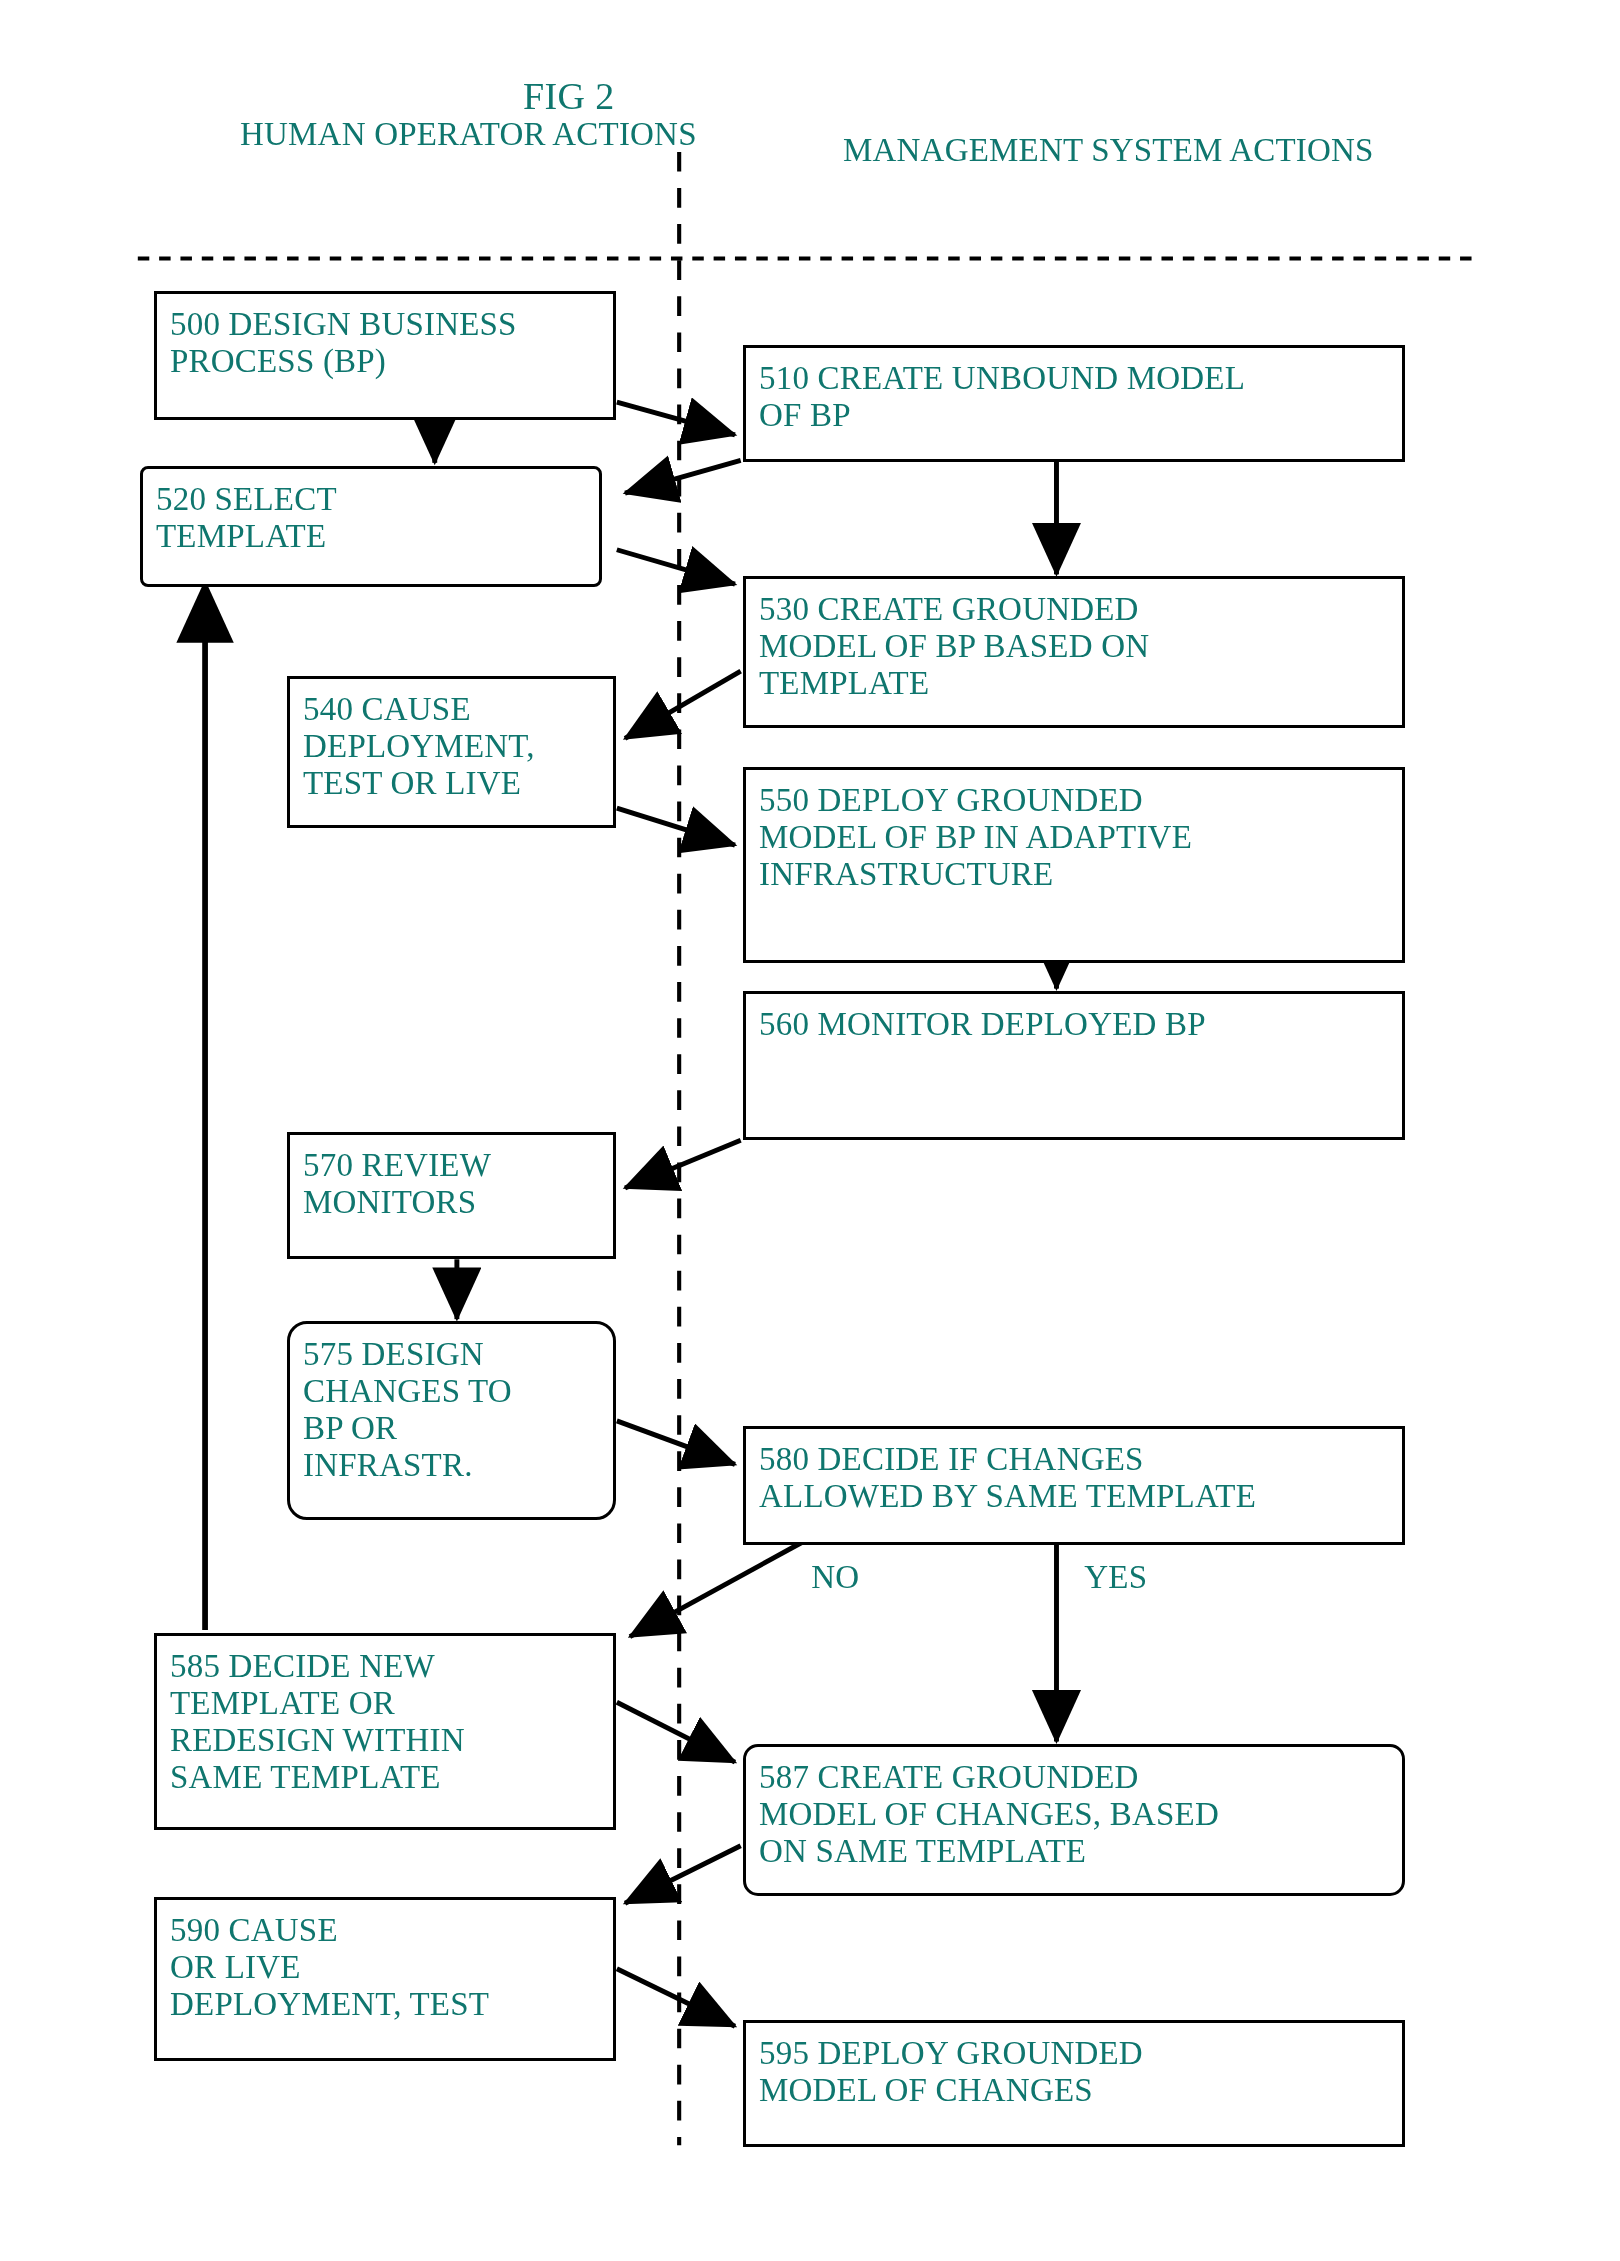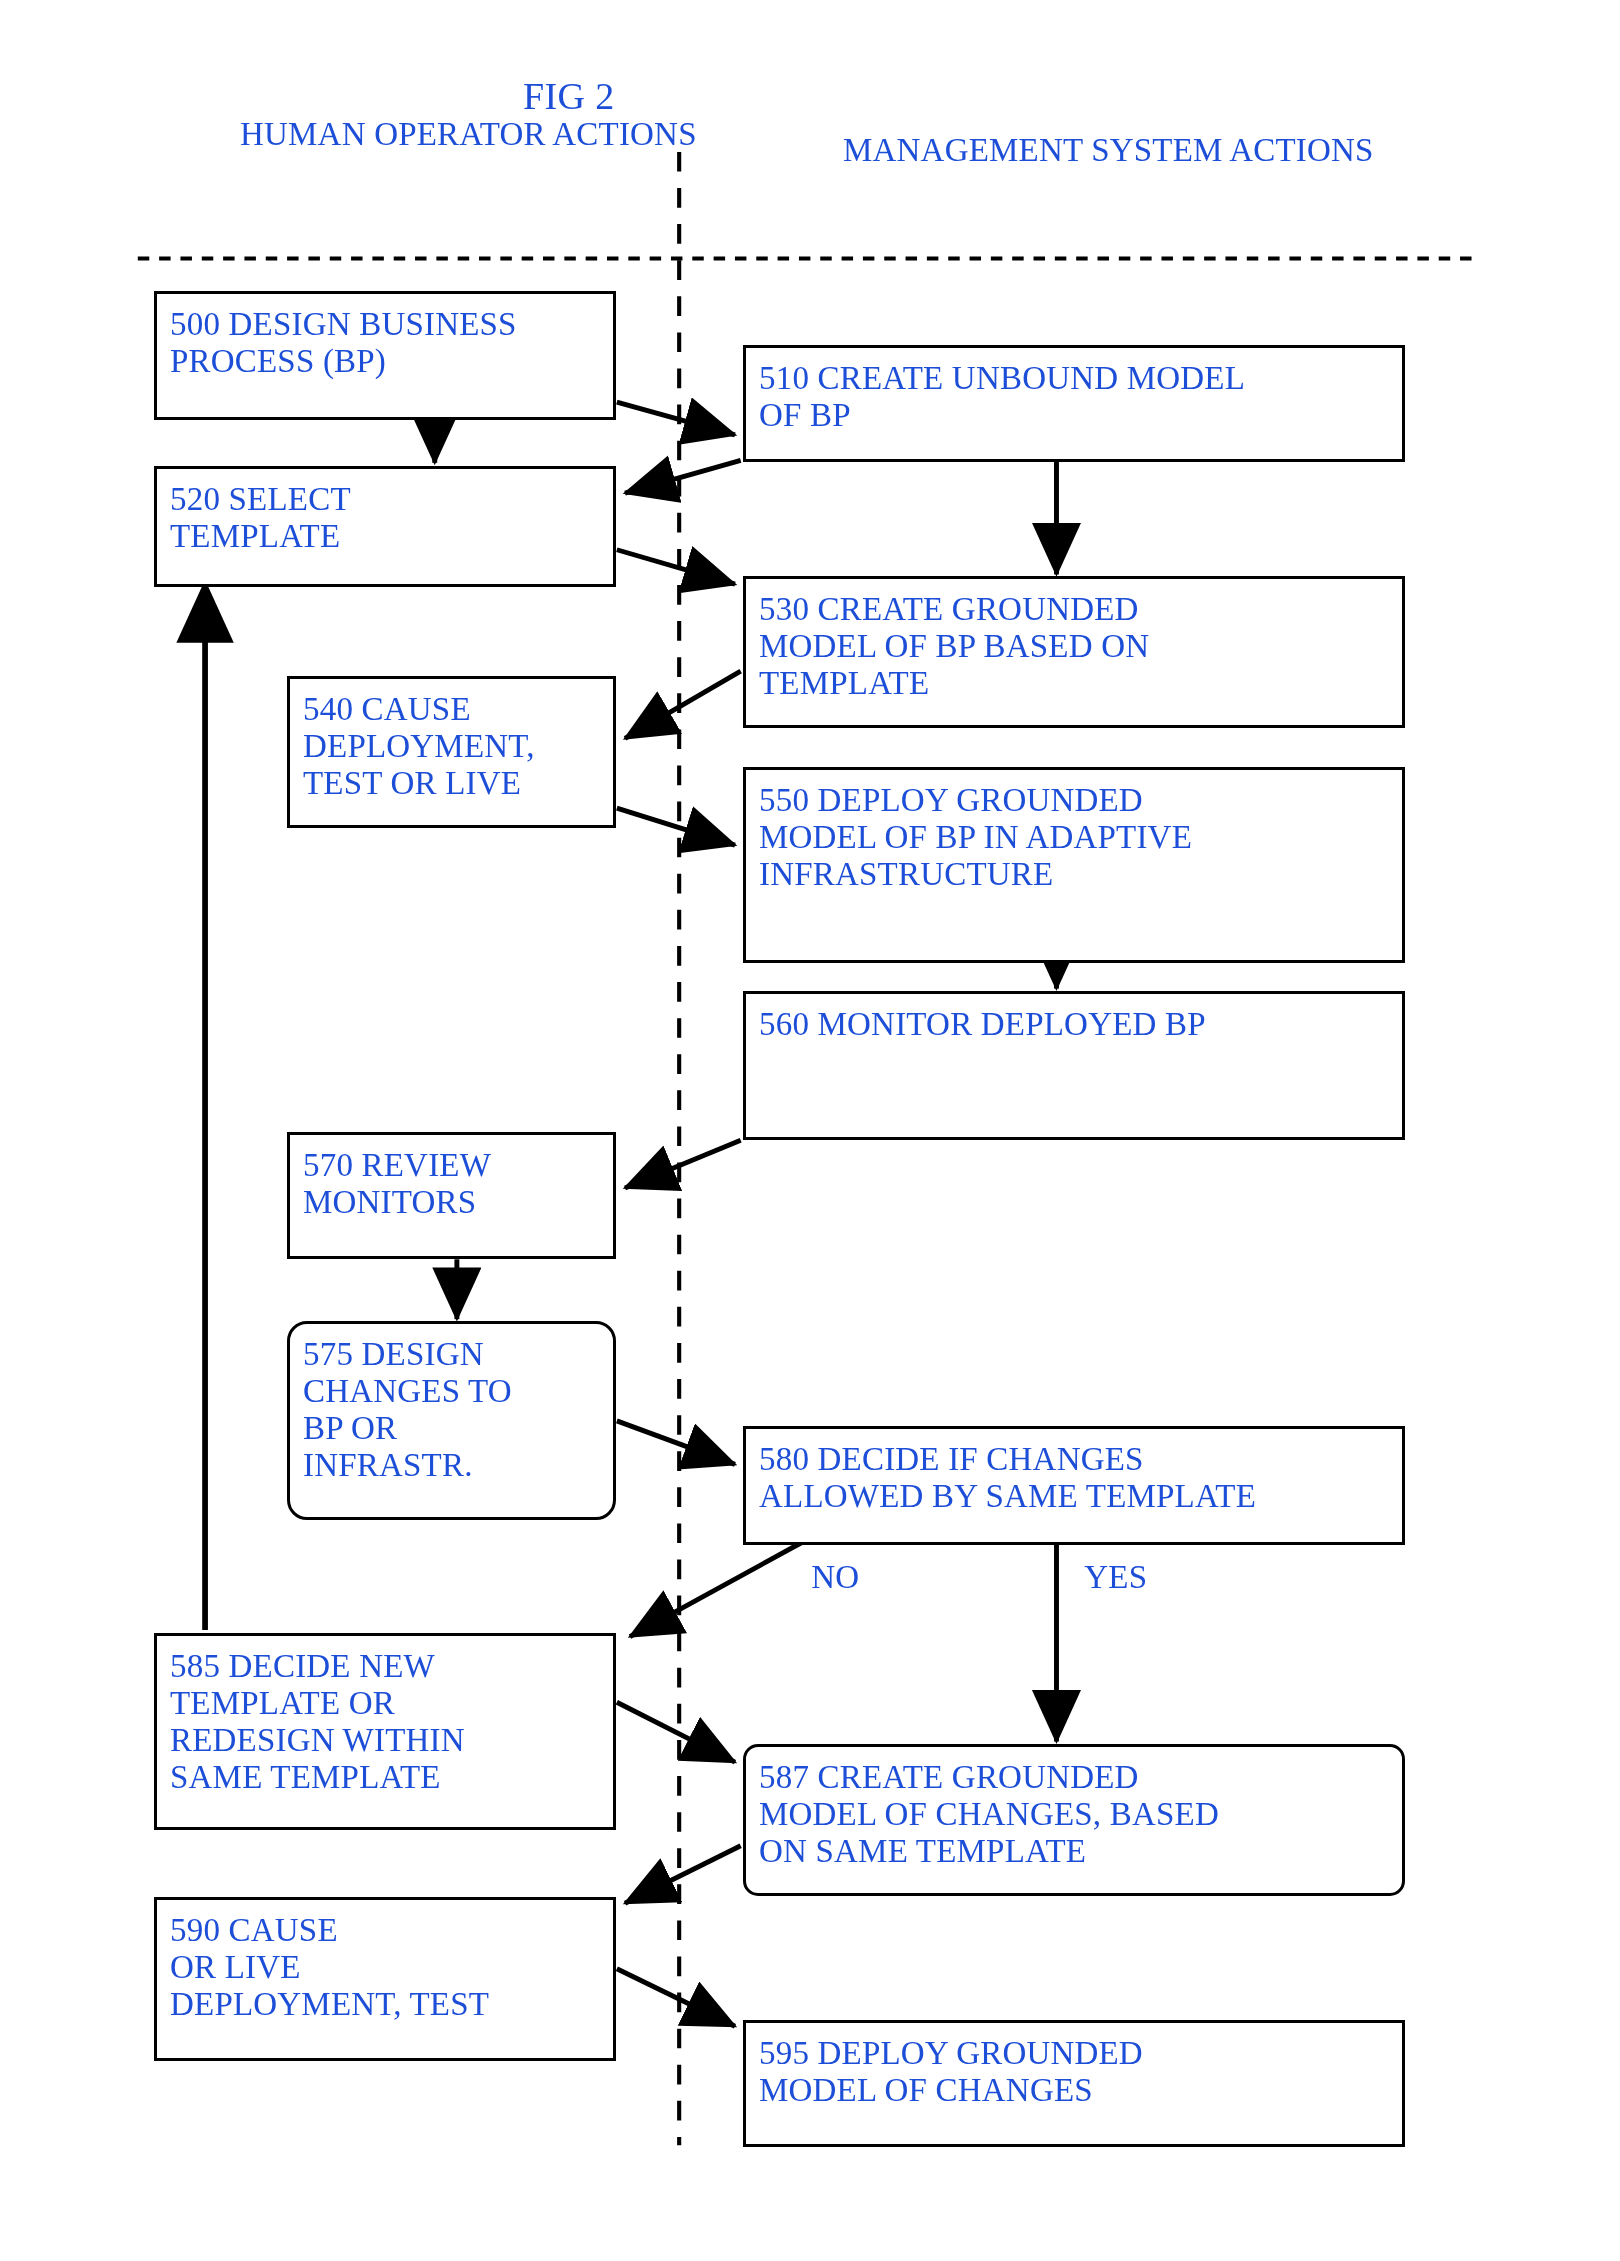--- a/index.html
+++ b/index.html
@@ -6,21 +6,21 @@
     margin: 0;
     padding: 0;
     background: #ffffff;
   }
   #page {
     position: relative;
     width: 1620px;
     height: 2261px;
     background: #ffffff;
     font-family: "Liberation Serif", "DejaVu Serif", serif;
-    color: #1d4ed8;
+    color: #0f766e;
     overflow: hidden;
   }
   svg#wires {
     position: absolute;
     left: 0; top: 0;
     width: 1620px;
     height: 2261px;
     pointer-events: none;
   }
   .fig-title {
@@ -116,21 +116,21 @@
   <div class="col-header" style="left:843px; top:131px;">
     <span class="line">MANAGEMENT SYSTEM</span>
     <span class="line">ACTIONS</span>
   </div>
 
   <div class="node" style="left:154px; top:291px; width:462px; height:129px;">
     <span class="line">500 DESIGN BUSINESS</span>
     <span class="line">PROCESS (BP)</span>
   </div>
 
-  <div class="node" style="left:154px; top:466px; width:462px; height:121px;">
+  <div class="node" style="left:140px; top:466px; width:462px; height:121px;border-radius:8px;">
     <span class="line">520 SELECT</span>
     <span class="line">TEMPLATE</span>
   </div>
 
   <div class="node" style="left:287px; top:676px; width:329px; height:152px;">
     <span class="line">540 CAUSE</span>
     <span class="line">DEPLOYMENT,</span>
     <span class="line">TEST OR LIVE</span>
   </div>
 

